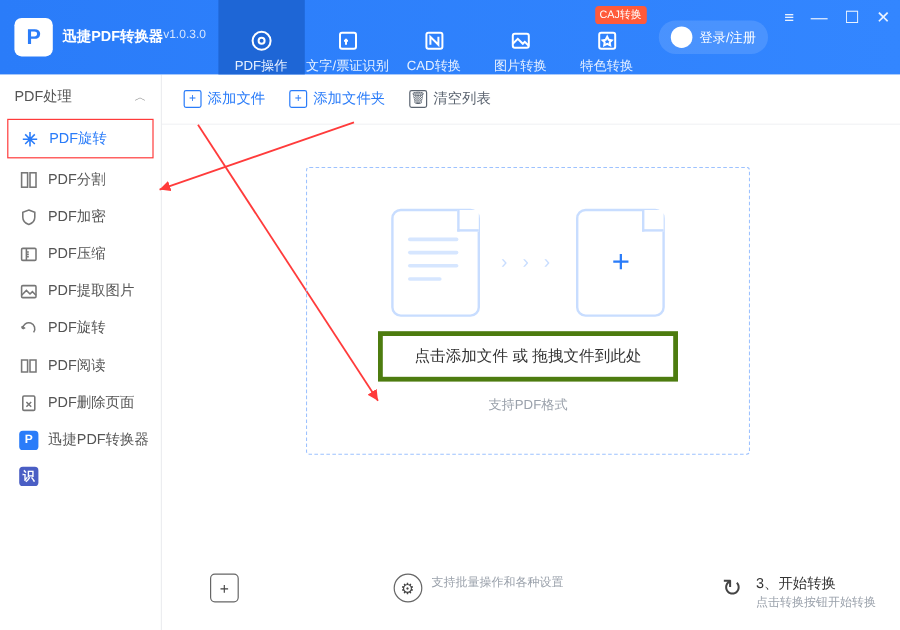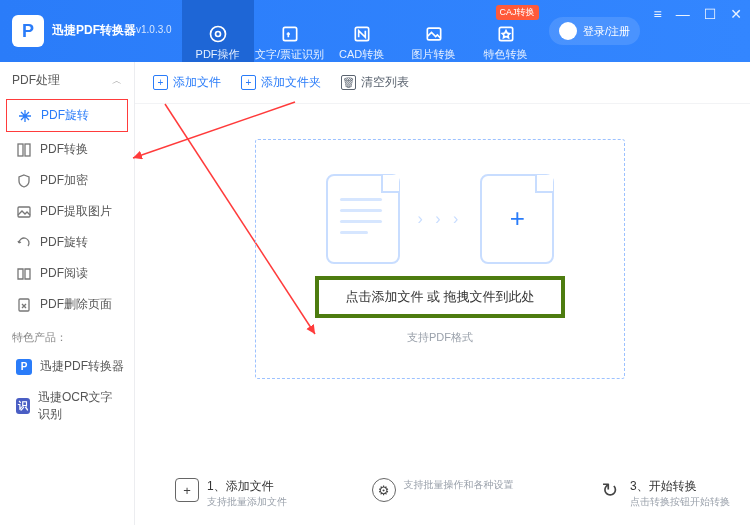--- a/index.html
+++ b/index.html
@@ -136,29 +136,38 @@
         </span>
       <span class="label">PDF旋转</span>
     </div>
     <div class="side-item">
       <span class="sicon">
           <svg width="16" height="16" viewBox="0 0 16 16" fill="none" stroke="#777" stroke-width="1.3">
             <rect x="2" y="2" width="5" height="12"></rect>
             <rect x="9" y="2" width="5" height="12"></rect>
           </svg>
         </span>
-      <span class="label">PDF转换</span>
+      <span class="label">PDF分割</span>
     </div>
     <div class="side-item">
       <span class="sicon">
           <svg width="16" height="16" viewBox="0 0 16 16" fill="none" stroke="#777" stroke-width="1.3">
             <path d="M8 2l5 2v4c0 3-2 5-5 6-3-1-5-3-5-6V4z"></path>
           </svg>
         </span>
       <span class="label">PDF加密</span>
+    </div>
+    <div class="side-item">
+      <span class="sicon">
+          <svg width="16" height="16" viewBox="0 0 16 16" fill="none" stroke="#777" stroke-width="1.3">
+            <rect x="2" y="3" width="12" height="10" rx="1"></rect>
+            <path d="M6 3v10M6 6h2M6 8h2M6 10h2"></path>
+          </svg>
+        </span>
+      <span class="label">PDF压缩</span>
     </div>
     <div class="side-item">
       <span class="sicon">
           <svg width="16" height="16" viewBox="0 0 16 16" fill="none" stroke="#777" stroke-width="1.3">
             <rect x="2" y="3" width="12" height="10" rx="1"></rect>
             <path d="M2 11l4-4 3 3 2-2 3 3"></path>
           </svg>
         </span>
       <span class="label">PDF提取图片</span>
     </div>
@@ -181,28 +190,26 @@
     <div class="side-item">
       <span class="sicon">
           <svg width="16" height="16" viewBox="0 0 16 16" fill="none" stroke="#777" stroke-width="1.3">
             <rect x="3" y="2" width="10" height="12" rx="1"></rect>
             <path d="M6 7l4 4M10 7l-4 4"></path>
           </svg>
         </span>
       <span class="label">PDF删除页面</span>
     </div>
 
-    <div class="feat-title">特色产品：</div>
     <div class="side-item">
       <span class="sq" style="background:#2a7cf9">P</span>
       <span class="label">迅捷PDF转换器</span>
     </div>
     <div class="side-item">
       <span class="sq" style="background:#4a5ec4">识</span>
-      <span class="label">迅捷OCR文字识别</span>
     </div>
     <div class="side-item">
       
       
     </div>
   </div>
 
   <div class="main">
     <div class="toolbar">
       <div class="tbtn">
@@ -255,24 +262,20 @@
           </div>
         </div>
         <div class="dz-main">点击添加文件 或 拖拽文件到此处</div>
         <div class="dz-sub">支持PDF格式</div>
       </div>
     </div>
 
     <div class="steps">
       <div class="step">
         <div class="sicon-box">+</div>
-        <div>
-          <div class="st-title">1、添加文件</div>
-          <div class="st-sub">支持批量添加文件</div>
-        </div>
       </div>
       <div class="step">
         <div class="sicon-box" style="border-radius:50%">⚙</div>
         <div>
           <div class="st-sub">支持批量操作和各种设置</div>
         </div>
       </div>
       <div class="step">
         <div class="sicon-box" style="border:none;font-size:20px">↻</div>
         <div>

